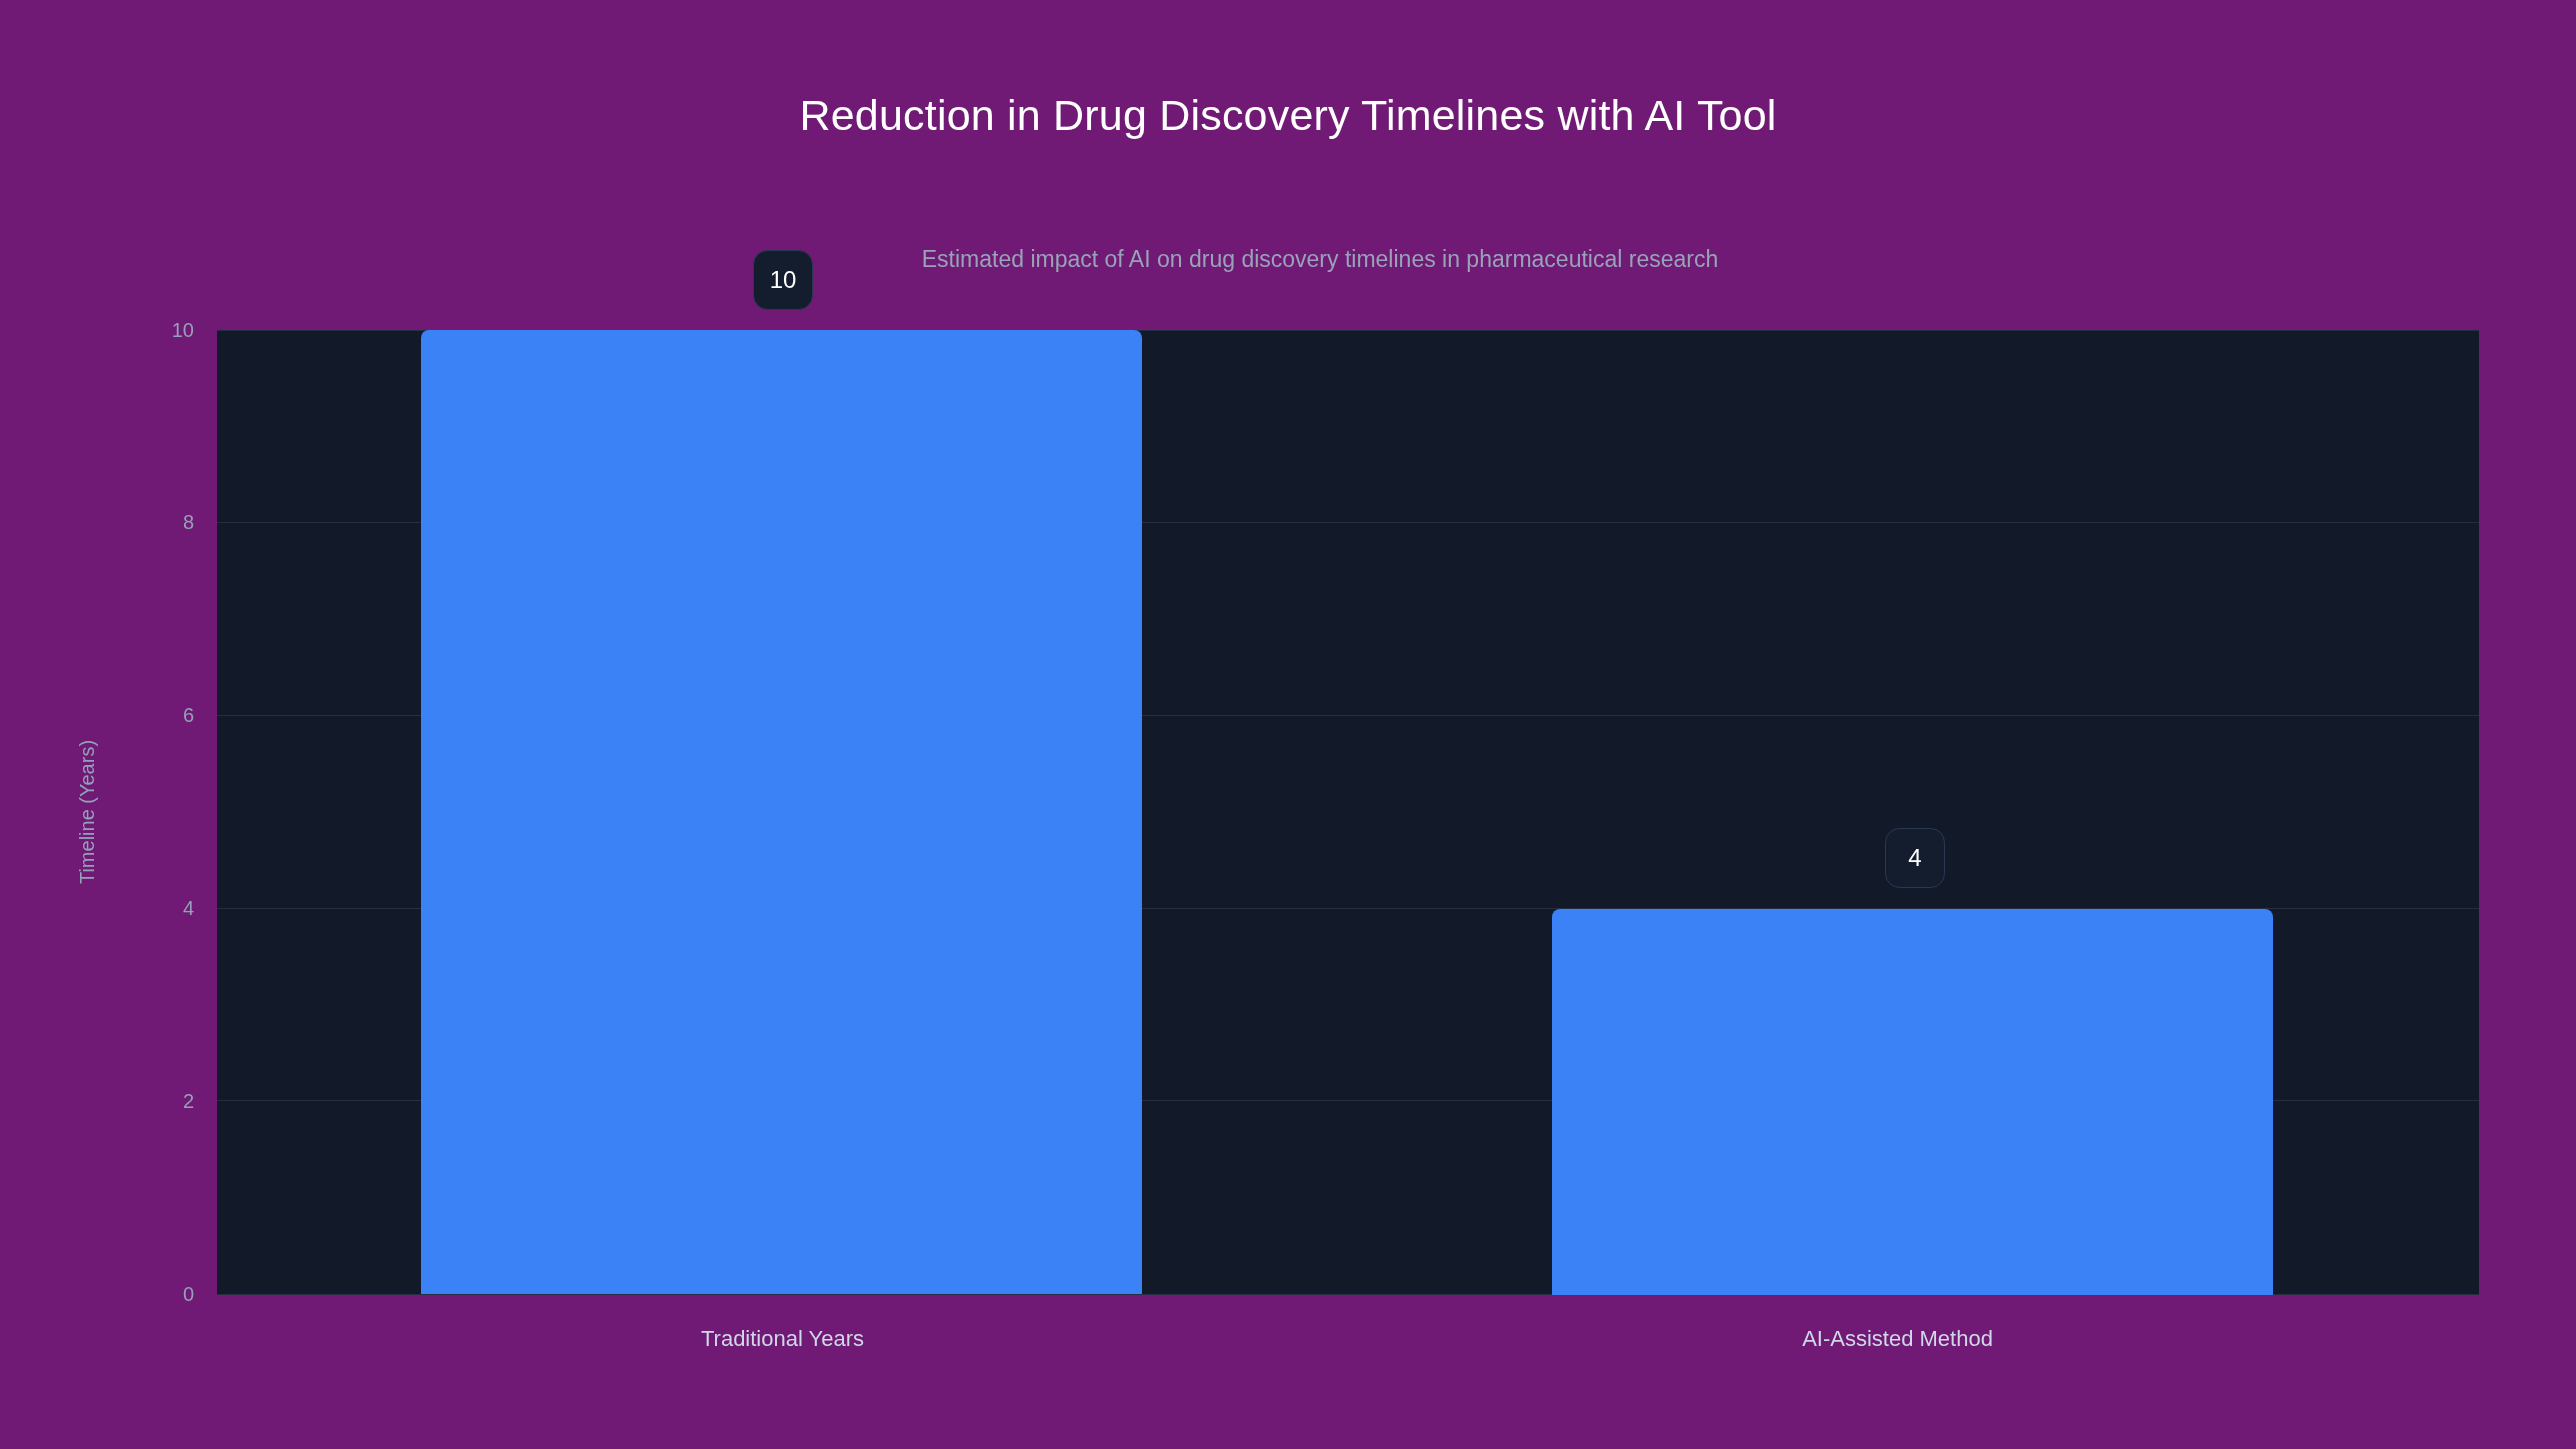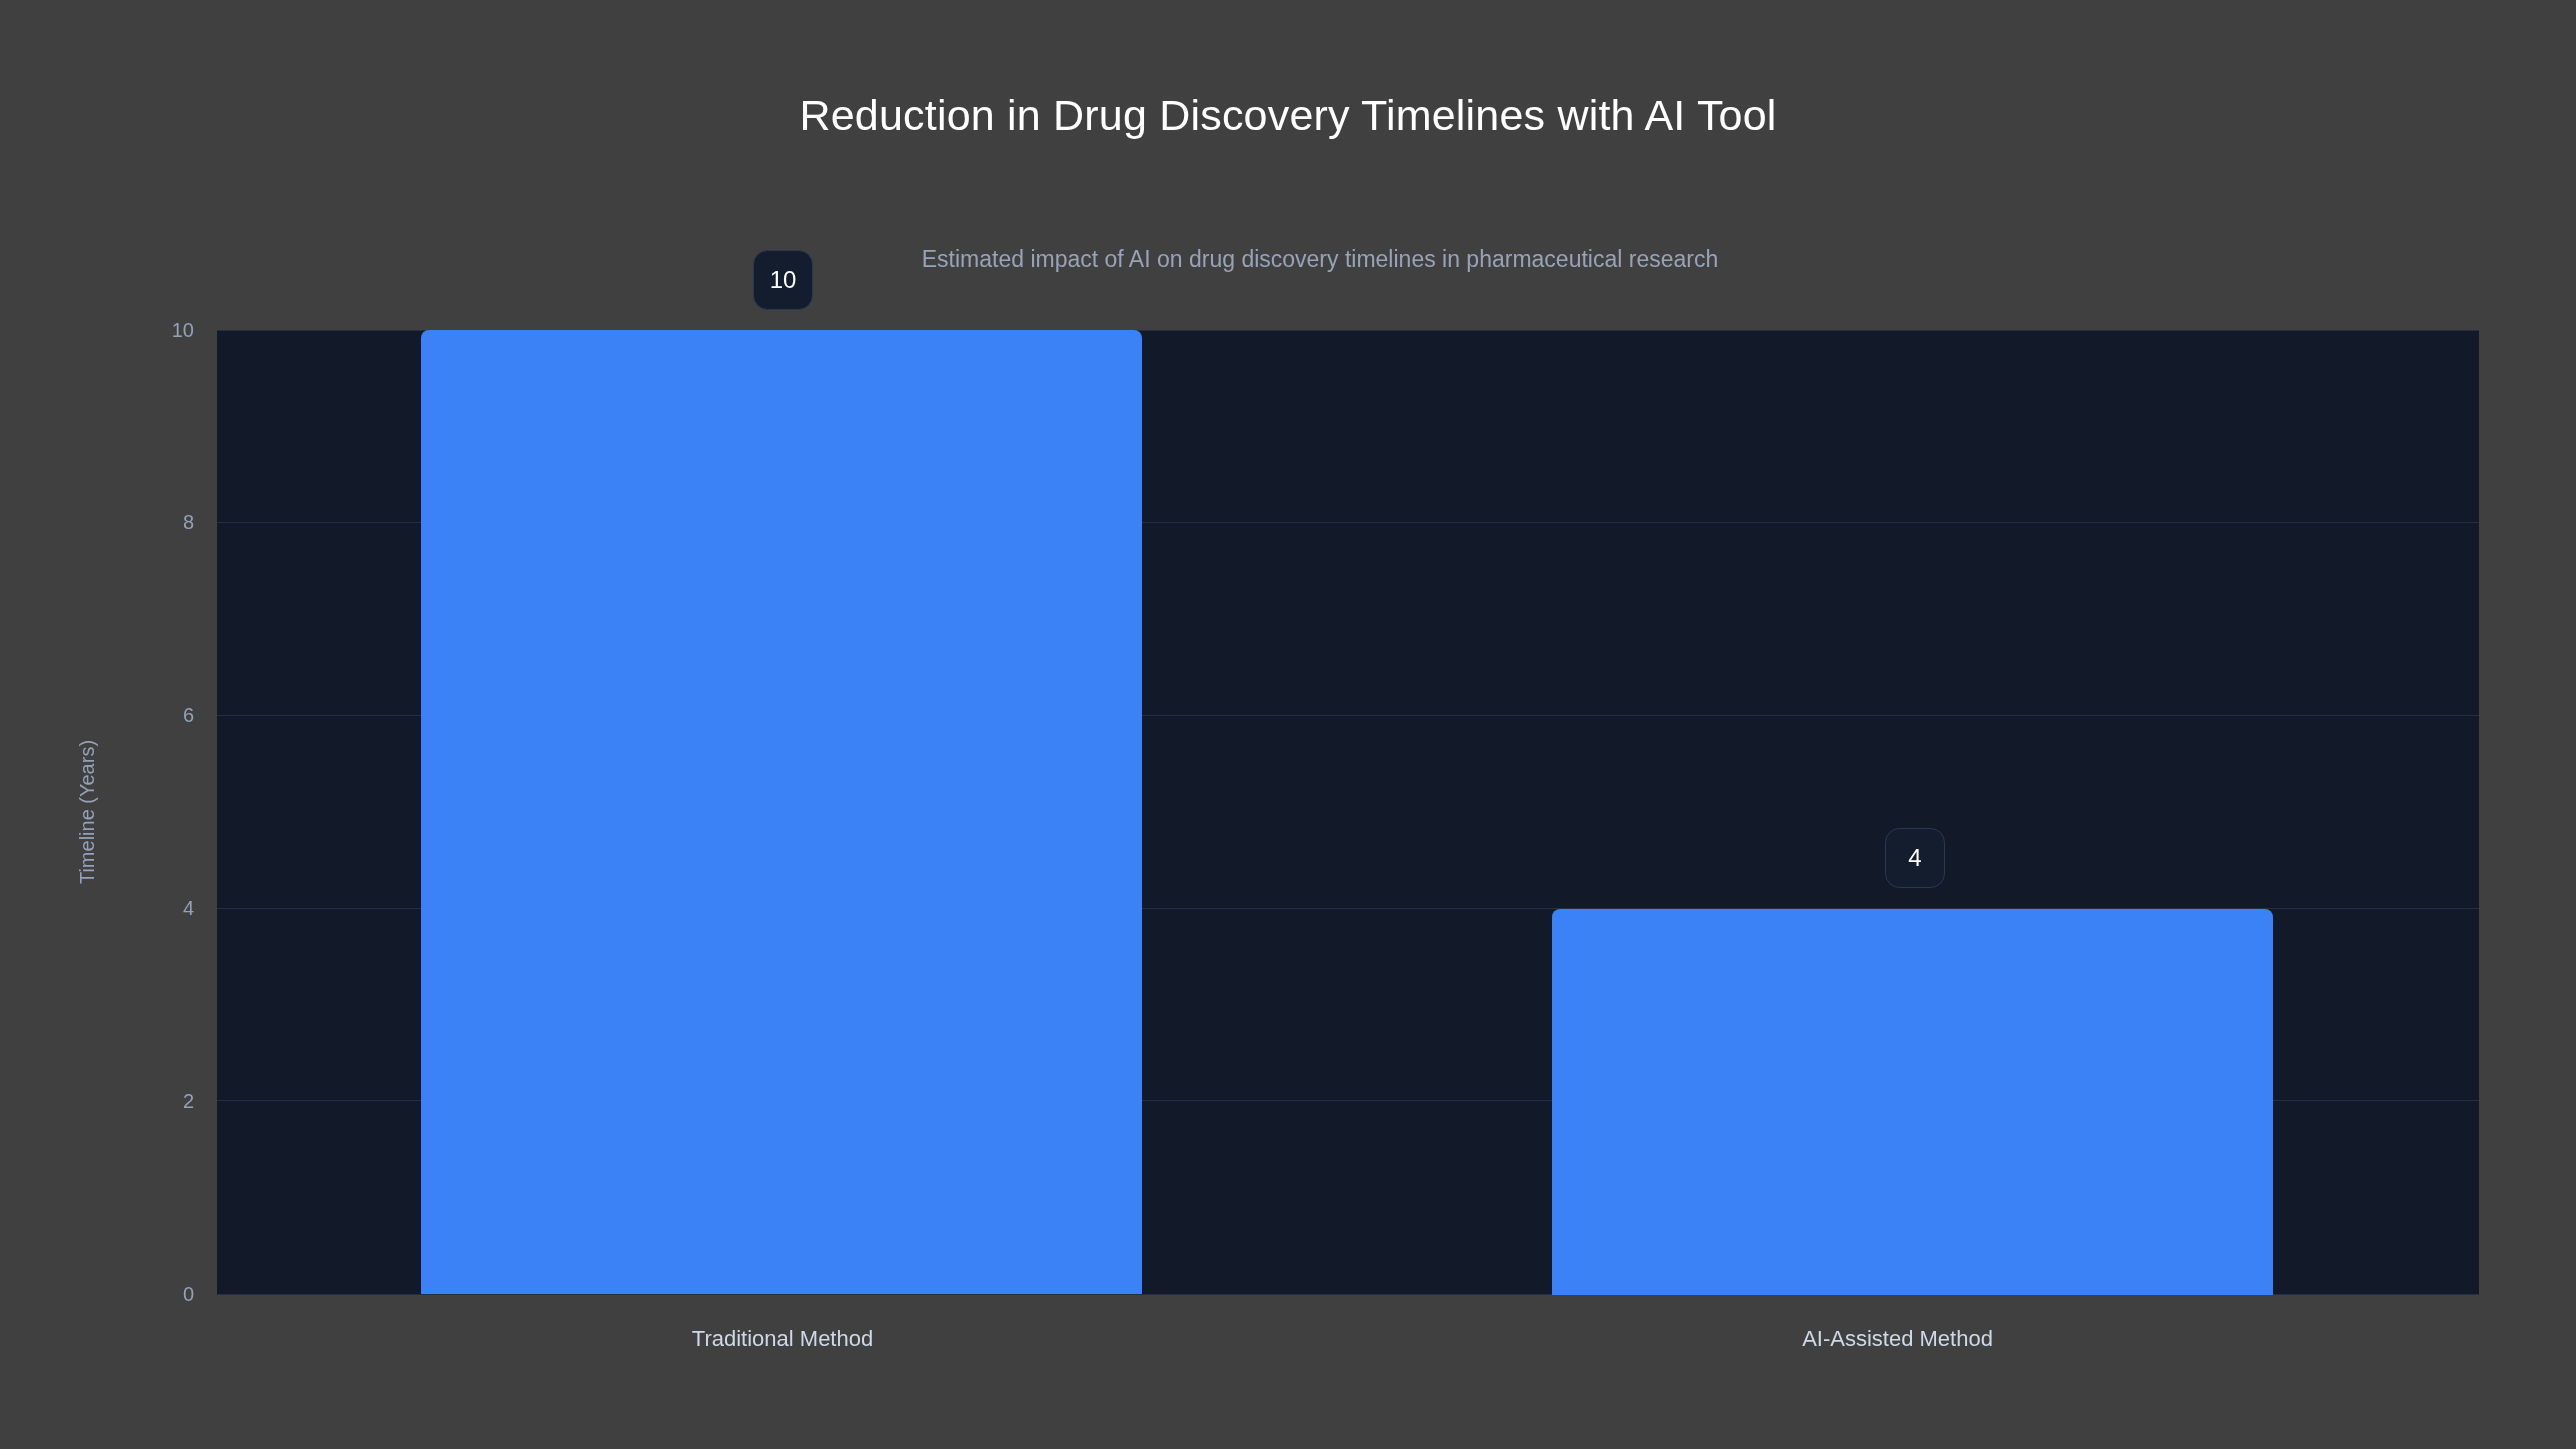--- a/index.html
+++ b/index.html
@@ -127,21 +127,21 @@
     border-radius: 14.5px;
     color: #ffffff;
     font-size: 24px;
     line-height: 1;
     white-space: nowrap;
   }
 </style>
 </head>
 <body>
 
-<div id="chart-root" style="background: #404040;">
+<div id="chart-root" style="background: #701a75;">
 
   <div class="chart-title">Reduction in Drug Discovery Timelines with AI Tool</div>
   <div class="chart-subtitle">Estimated impact of AI on drug discovery timelines in pharmaceutical research</div>
 
   <div class="y-axis-title">Timeline (Years)</div>
 
   <div id="plot-area" style="background: rgb(18, 26, 42);">
       <div class="gridline" style="top: 0px; background: rgb(36, 47, 67);"></div>
       <div class="gridline" style="top: 192px; background: rgb(36, 47, 67);"></div>
       <div class="gridline" style="top: 385px; background: rgb(36, 47, 67);"></div>
@@ -152,20 +152,20 @@
       <div class="bar" style="left: 1335px; top: 579px; width: 721px; height: 386px; background: rgb(59, 130, 246);"></div>
     </div>
 
   <div id="overlay-layer">
       <div class="y-tick-label" style="left: 97px; right: auto; width: 97px; top: 320px; color: rgb(148, 161, 184);">10</div>
       <div class="y-tick-label" style="left: 97px; right: auto; width: 97px; top: 512px; color: rgb(148, 161, 184);">8</div>
       <div class="y-tick-label" style="left: 97px; right: auto; width: 97px; top: 705px; color: rgb(148, 161, 184);">6</div>
       <div class="y-tick-label" style="left: 97px; right: auto; width: 97px; top: 898px; color: rgb(148, 161, 184);">4</div>
       <div class="y-tick-label" style="left: 97px; right: auto; width: 97px; top: 1091px; color: rgb(148, 161, 184);">2</div>
       <div class="y-tick-label" style="left: 97px; right: auto; width: 97px; top: 1284px; color: rgb(148, 161, 184);">0</div>
-      <div class="x-tick-label" style="left: 217px; width: 1131px; color: rgb(207, 216, 230);">Traditional Method</div>
+      <div class="x-tick-label" style="left: 217px; width: 1131px; color: rgb(207, 216, 230);">Traditional Years</div>
       <div class="value-badge" style="left: 753px; top: 250px; border-color: rgb(43, 56, 82); color: rgb(255, 255, 255);">10</div>
       <div class="x-tick-label" style="left: 1332px; width: 1131px; color: rgb(207, 216, 230);">AI-Assisted Method</div>
       <div class="value-badge" style="left: 1885px; top: 828px; border-color: rgb(43, 56, 82); color: rgb(255, 255, 255);">4</div>
     </div>
 
 </div>
 
 
 </body></html>

